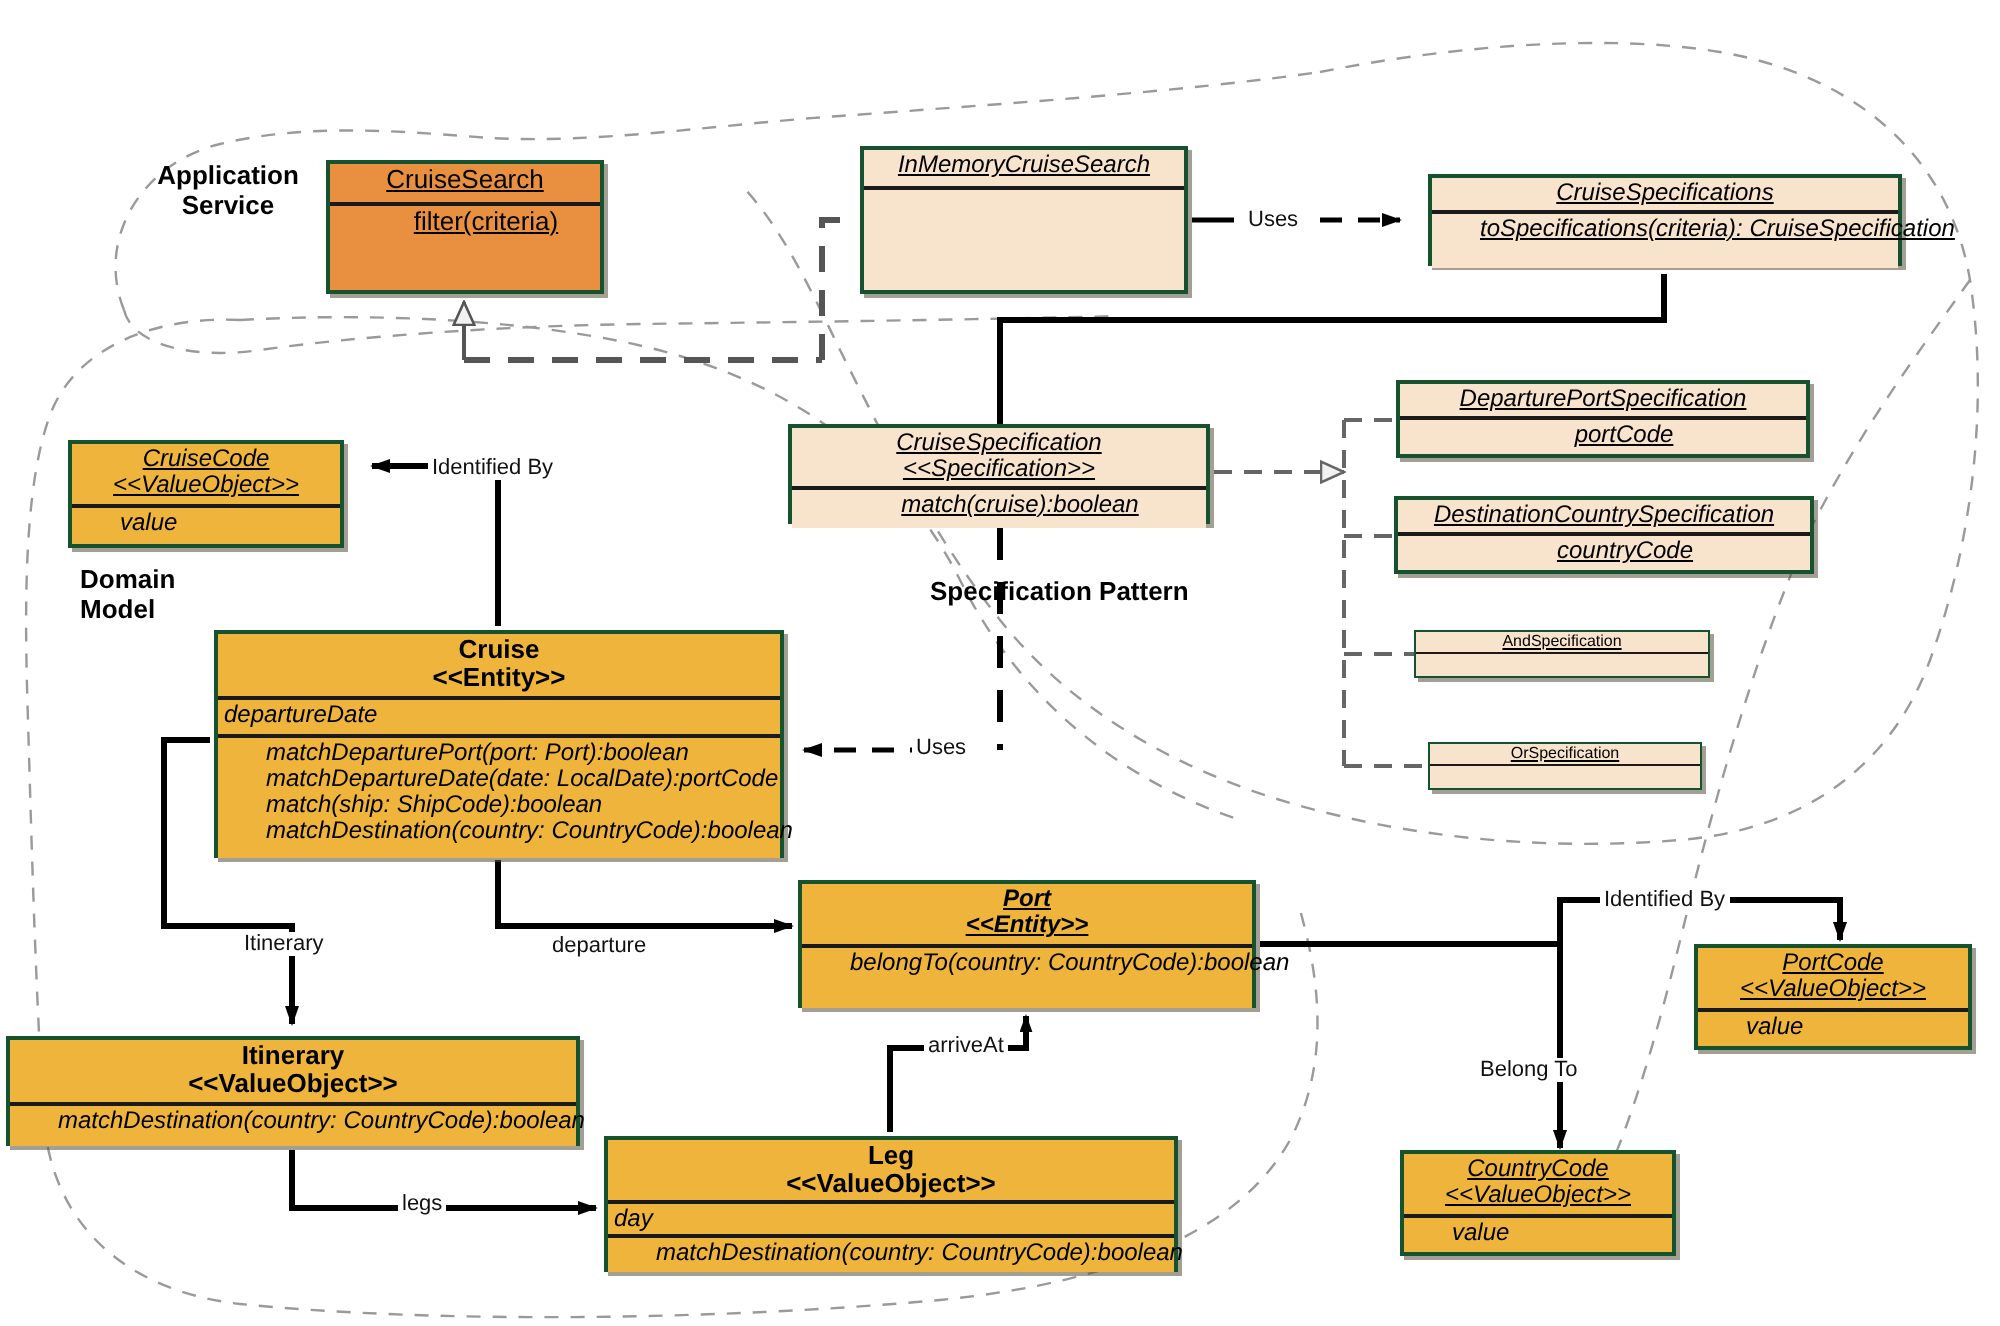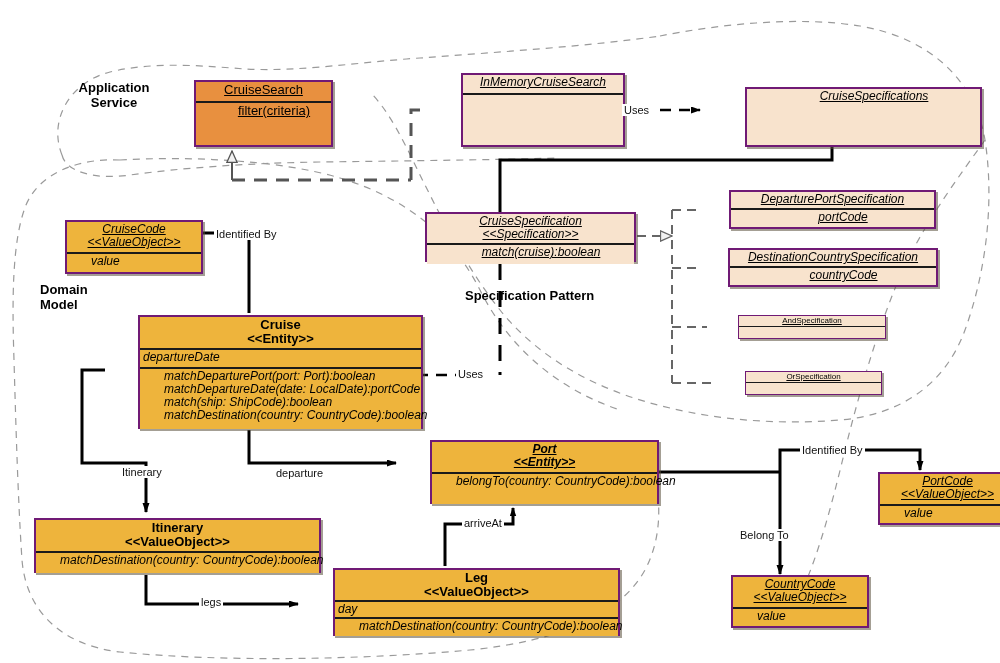--- a/index.html
+++ b/index.html
@@ -20,24 +20,23 @@
     left: 0;
     top: 0;
     width: 1000px;
     height: 663px;
     pointer-events: none;
   }
   
   .uml-box {
     position: absolute;
     box-sizing: border-box;
-    border: 2px solid #701a75;
+    border: 2px solid #14532d;
     box-shadow: 2px 2px 0 rgba(90,80,60,0.55);
     z-index: 5;
-    margin-left: 31px;
   }
   .uml-box .compartment {
     box-sizing: border-box;
     border-bottom: 2px solid #1a1a1a;
     padding: 1px 3px;
   }
   .uml-box .compartment:last-child {
     border-bottom: none;
     padding-left: 24px;
   }
@@ -243,23 +242,26 @@
     </div>
   </div>
 
   <div class="uml-box theme-peach" style="left:430px; top:73px; width:164px; height:74px;">
     <div class="compartment title" style="height:20px;">
       <span class="line t12 u">InMemoryCruiseSearch</span>
     </div>
     <div class="compartment title" style="height:50px; border-bottom:none;"></div>
   </div>
 
-  <div class="uml-box theme-peach" style="left:714px; top:87px; width:237px; height:60px;">
+  <div class="uml-box theme-peach" style="left:714px; top:87px; width:237px; height:46px;">
     <div class="compartment title" style="height:18px;">
       <span class="line t12 u">CruiseSpecifications</span>
+    </div>
+    <div class="compartment title" style="height:27px; border-bottom:none;">
+      <span class="line t12 u">toSpecifications(criteria): CruiseSpecification</span>
     </div>
   </div>
 
   <div class="uml-box theme-peach" style="left:394px; top:212px; width:211px; height:50px;">
     <div class="compartment title" style="height:31px;">
       <span class="line t12 u">CruiseSpecification</span>
       <span class="line t12 u">&lt;&lt;Specification&gt;&gt;</span>
     </div>
     <div class="compartment title" style="height:19px; border-bottom:none;">
       <span class="line t12 u">match(cruise):boolean</span>

